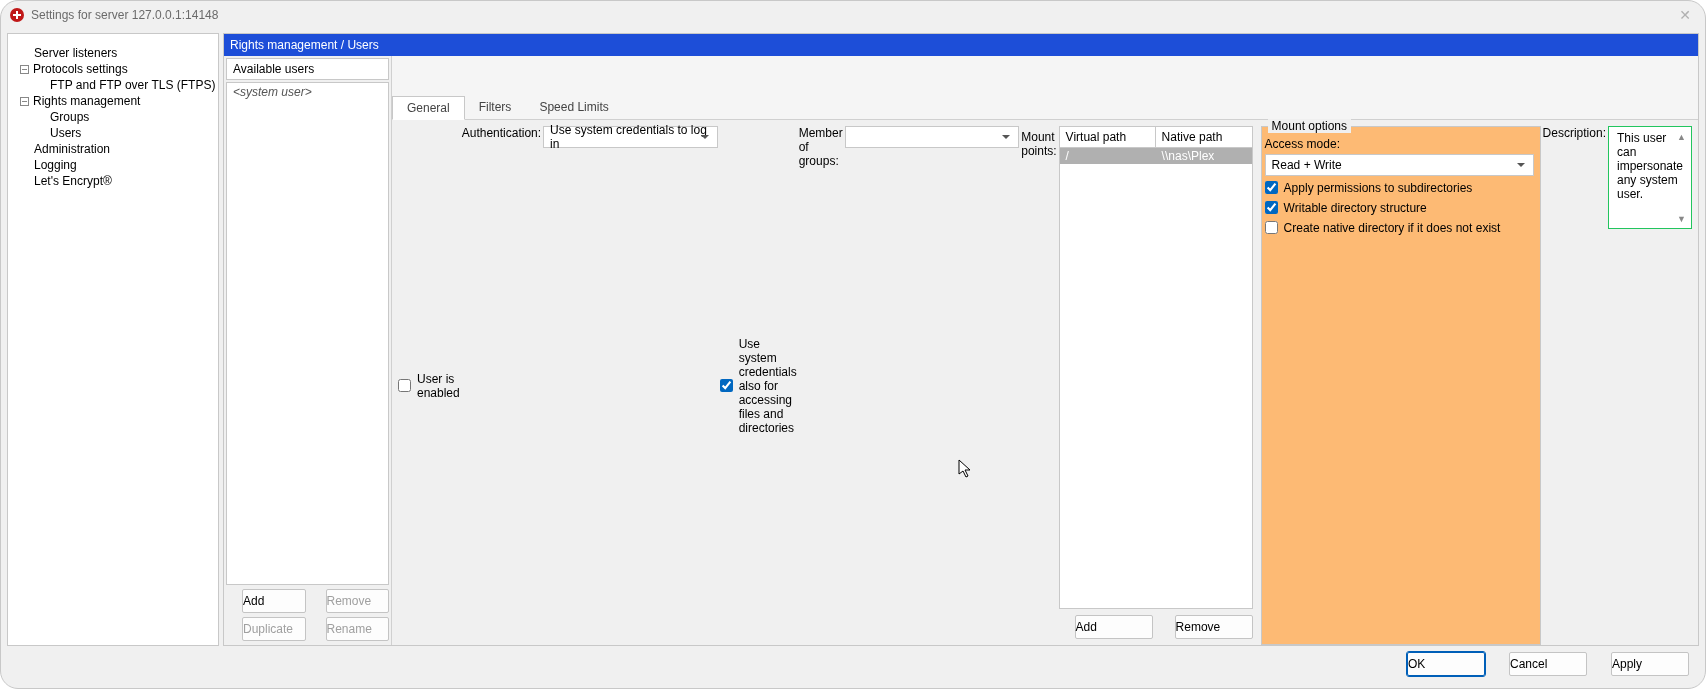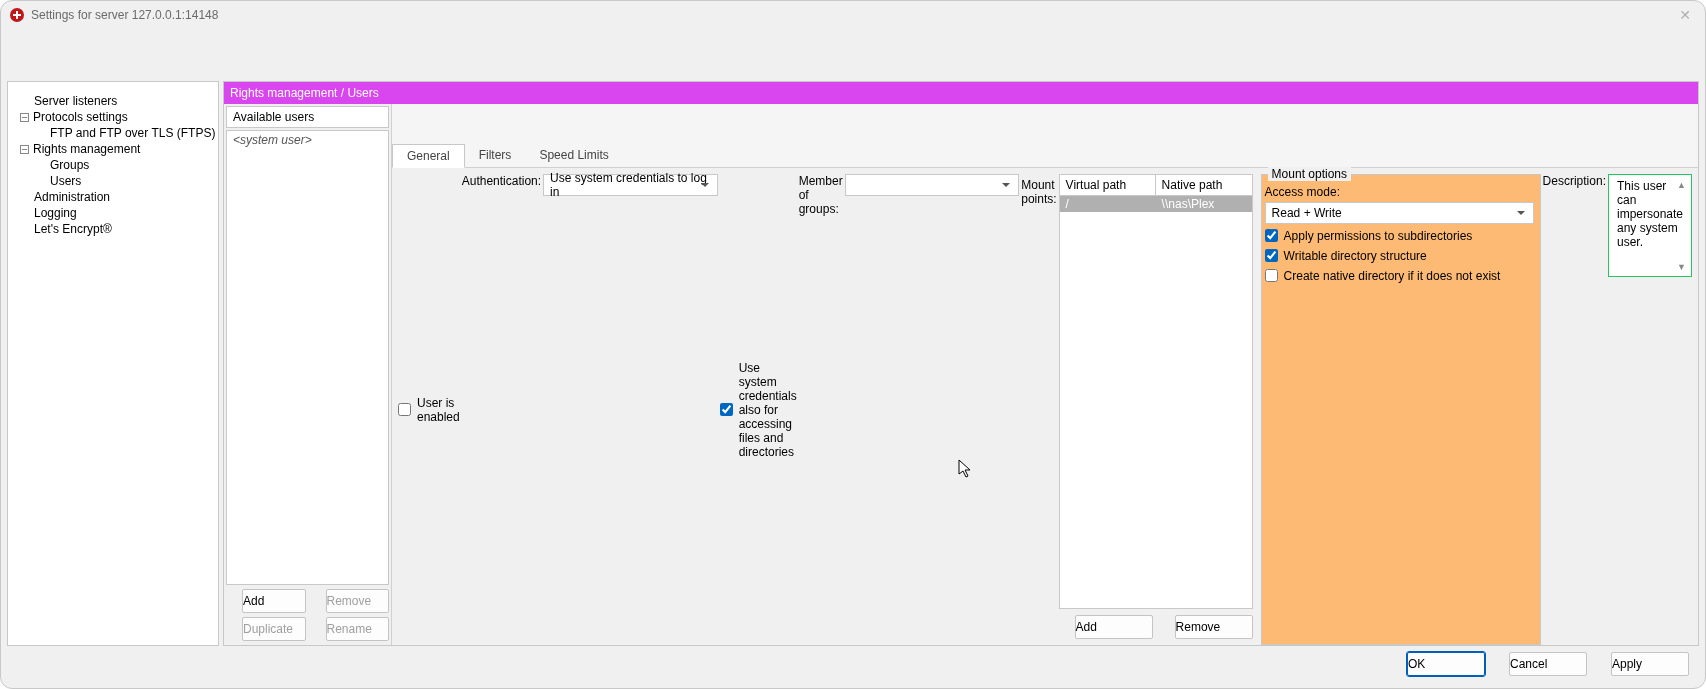--- a/index.html
+++ b/index.html
@@ -1,33 +1,33 @@
 <!DOCTYPE html>
 <html><head>
 <meta charset="utf-8">
 <style>
   * { box-sizing: border-box; font-family: "Segoe UI", Tahoma, sans-serif; font-size: 12px; }
   html, body { margin: 0; padding: 0; background: #ffffff; width: 1706px; height: 689px; overflow: hidden; }
-  .window { width: 1706px; height: 689px; border: 1px solid #c8c8c8; border-radius: 12px; background: #f0f0f0; display: flex; flex-direction: column; position: relative; gap: 48px; }
+  .window { width: 1706px; height: 689px; border: 1px solid #c8c8c8; border-radius: 18px; background: #f0f0f0; display: flex; flex-direction: column; position: relative; }
   .titlebar { height: 28px; display: flex; align-items: center; padding: 0 8px; }
   .titlebar .app-icon { width: 16px; height: 16px; margin-right: 6px; }
   .titlebar .title { color: #6a6a6a; font-size: 12px; }
   .titlebar .close { margin-left: auto; color: #b0b0b0; font-size: 14px; padding: 0 6px; }
   .body { flex: 1; padding: 4px 6px 6px 6px; display: flex; flex-direction: column; }
   .panels { flex: 1; display: flex; gap: 4px; min-height: 0; }
   .nav { width: 212px; background: #ffffff; border: 1px solid #c8c8c8; padding: 11px 2px; }
   .nav .tree-item { padding: 1px 0 1px 0; white-space: nowrap; color: #000; }
   .nav .root-item { padding-left: 24px; }
   .nav .parent-row { display: flex; align-items: center; padding-left: 10px; gap: 4px; }
   .nav .twisty { width: 9px; height: 9px; border: 1px solid #888; position: relative; display: inline-block; }
   .nav .twisty::before { content: ""; position: absolute; left: 1px; right: 1px; top: 3px; border-top: 1px solid #888; }
   .nav .child-item { padding-left: 40px; }
   .nav .childchild-item { padding-left: 40px; }
   .content { flex: 1; display: flex; flex-direction: column; border: 1px solid #c8c8c8; background: #f0f0f0; min-width: 0; }
-  .breadcrumb { background: #d946ef; color: #fff; padding: 4px 6px; font-size: 12px; }
+  .breadcrumb { background: #1d4ed8; color: #fff; padding: 4px 6px; font-size: 12px; }
   .content-area { flex: 1; display: flex; min-height: 0; }
   .userlist-panel { width: 168px; display: flex; flex-direction: column; border-right: 1px solid #d0d0d0; padding: 2px; gap: 2px; }
   .userlist-header { background: #fff; border: 1px solid #c8c8c8; padding: 3px 6px; }
   .userlist-body { flex: 1; background: #fff; border: 1px solid #c8c8c8; padding: 2px 6px; }
   .userlist-body .sysuser { font-style: italic; color: #555; }
   .userlist-buttons { display: grid; grid-template-columns: 1fr 1fr; gap: 4px; padding: 2px 0; }
   .btn { background: #fdfdfd; border: 1px solid #c4c4c4; padding: 4px 0; text-align: left; cursor: default; border-radius: 2px; margin-left: 16px; }
   .btn.disabled { color: #a0a0a0; }
   .detail-panel { flex: 1; display: flex; flex-direction: column; padding: 0 0 0 0; min-width: 0; }
   .tabs { display: flex; border-bottom: 1px solid #d0d0d0; background: #f5f5f5; margin-bottom: 2px; }

